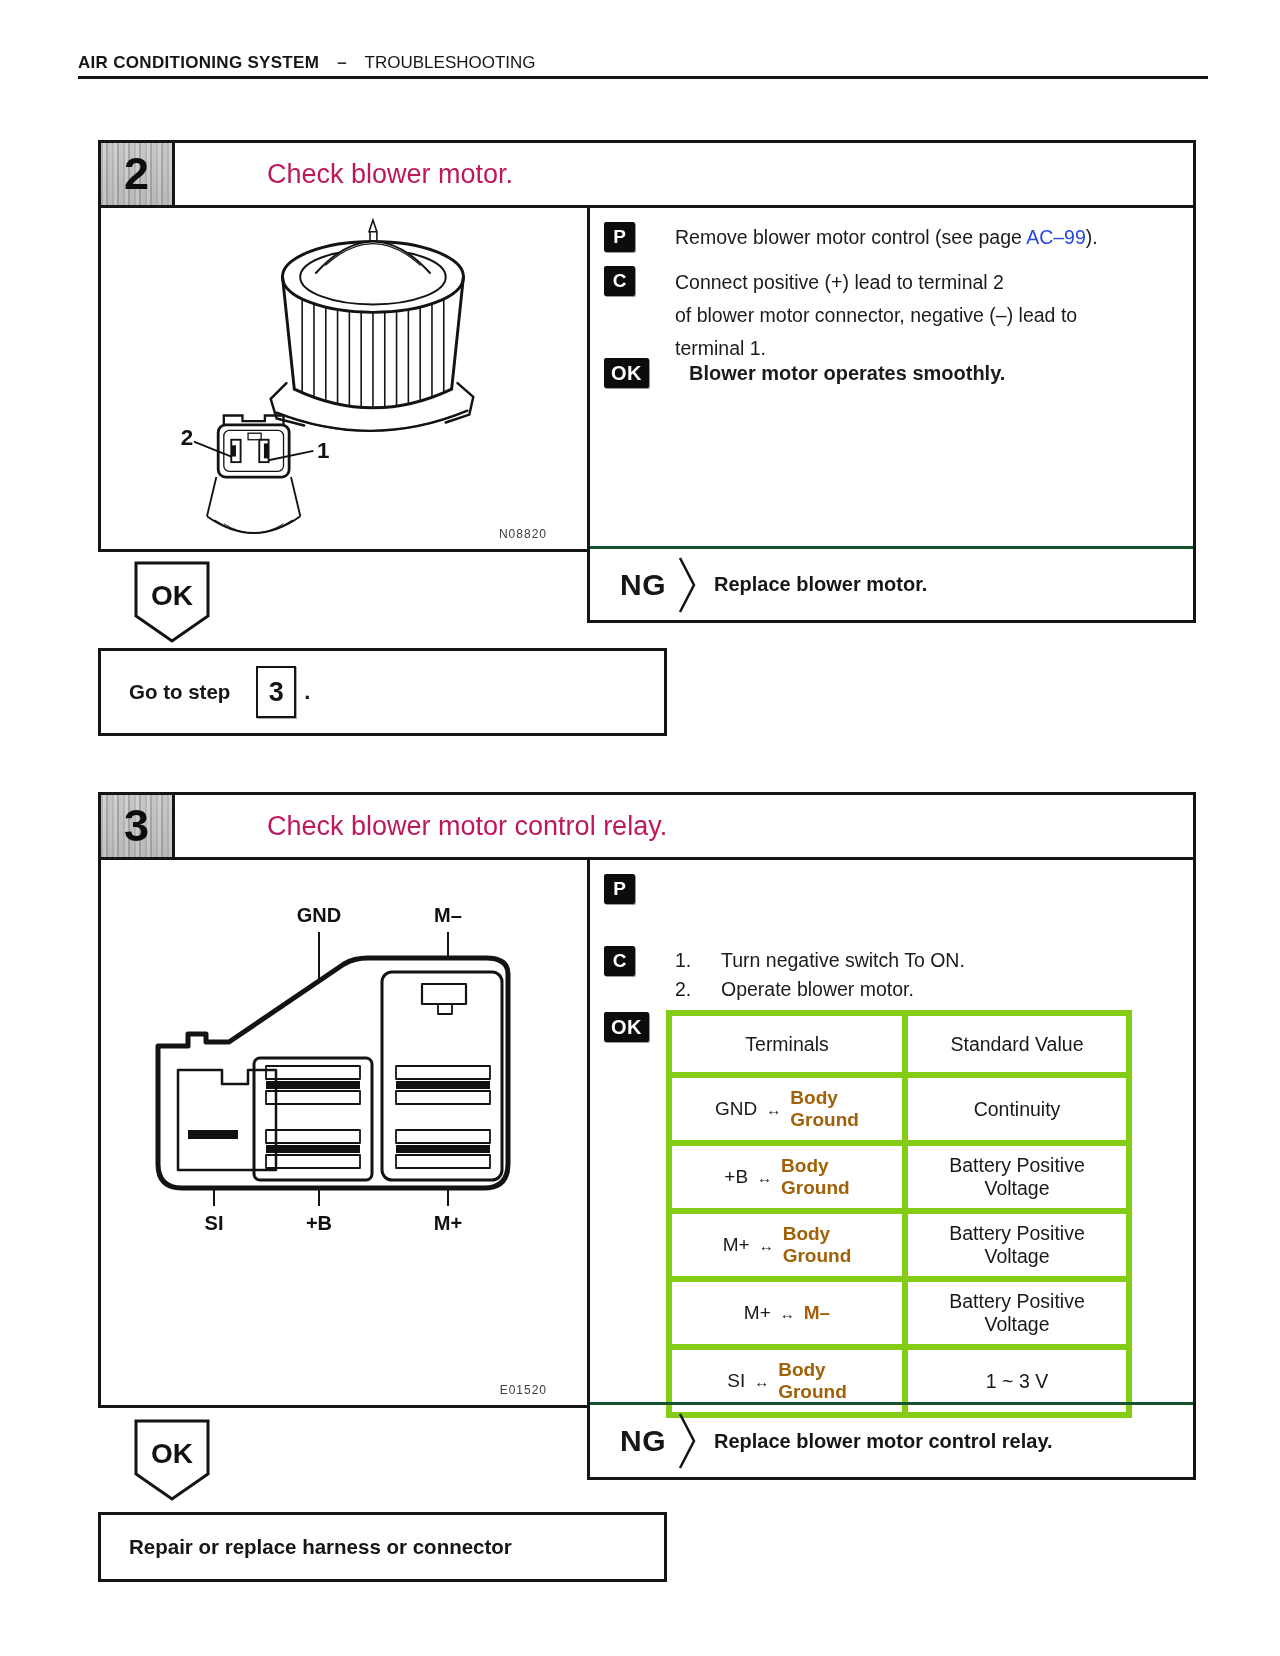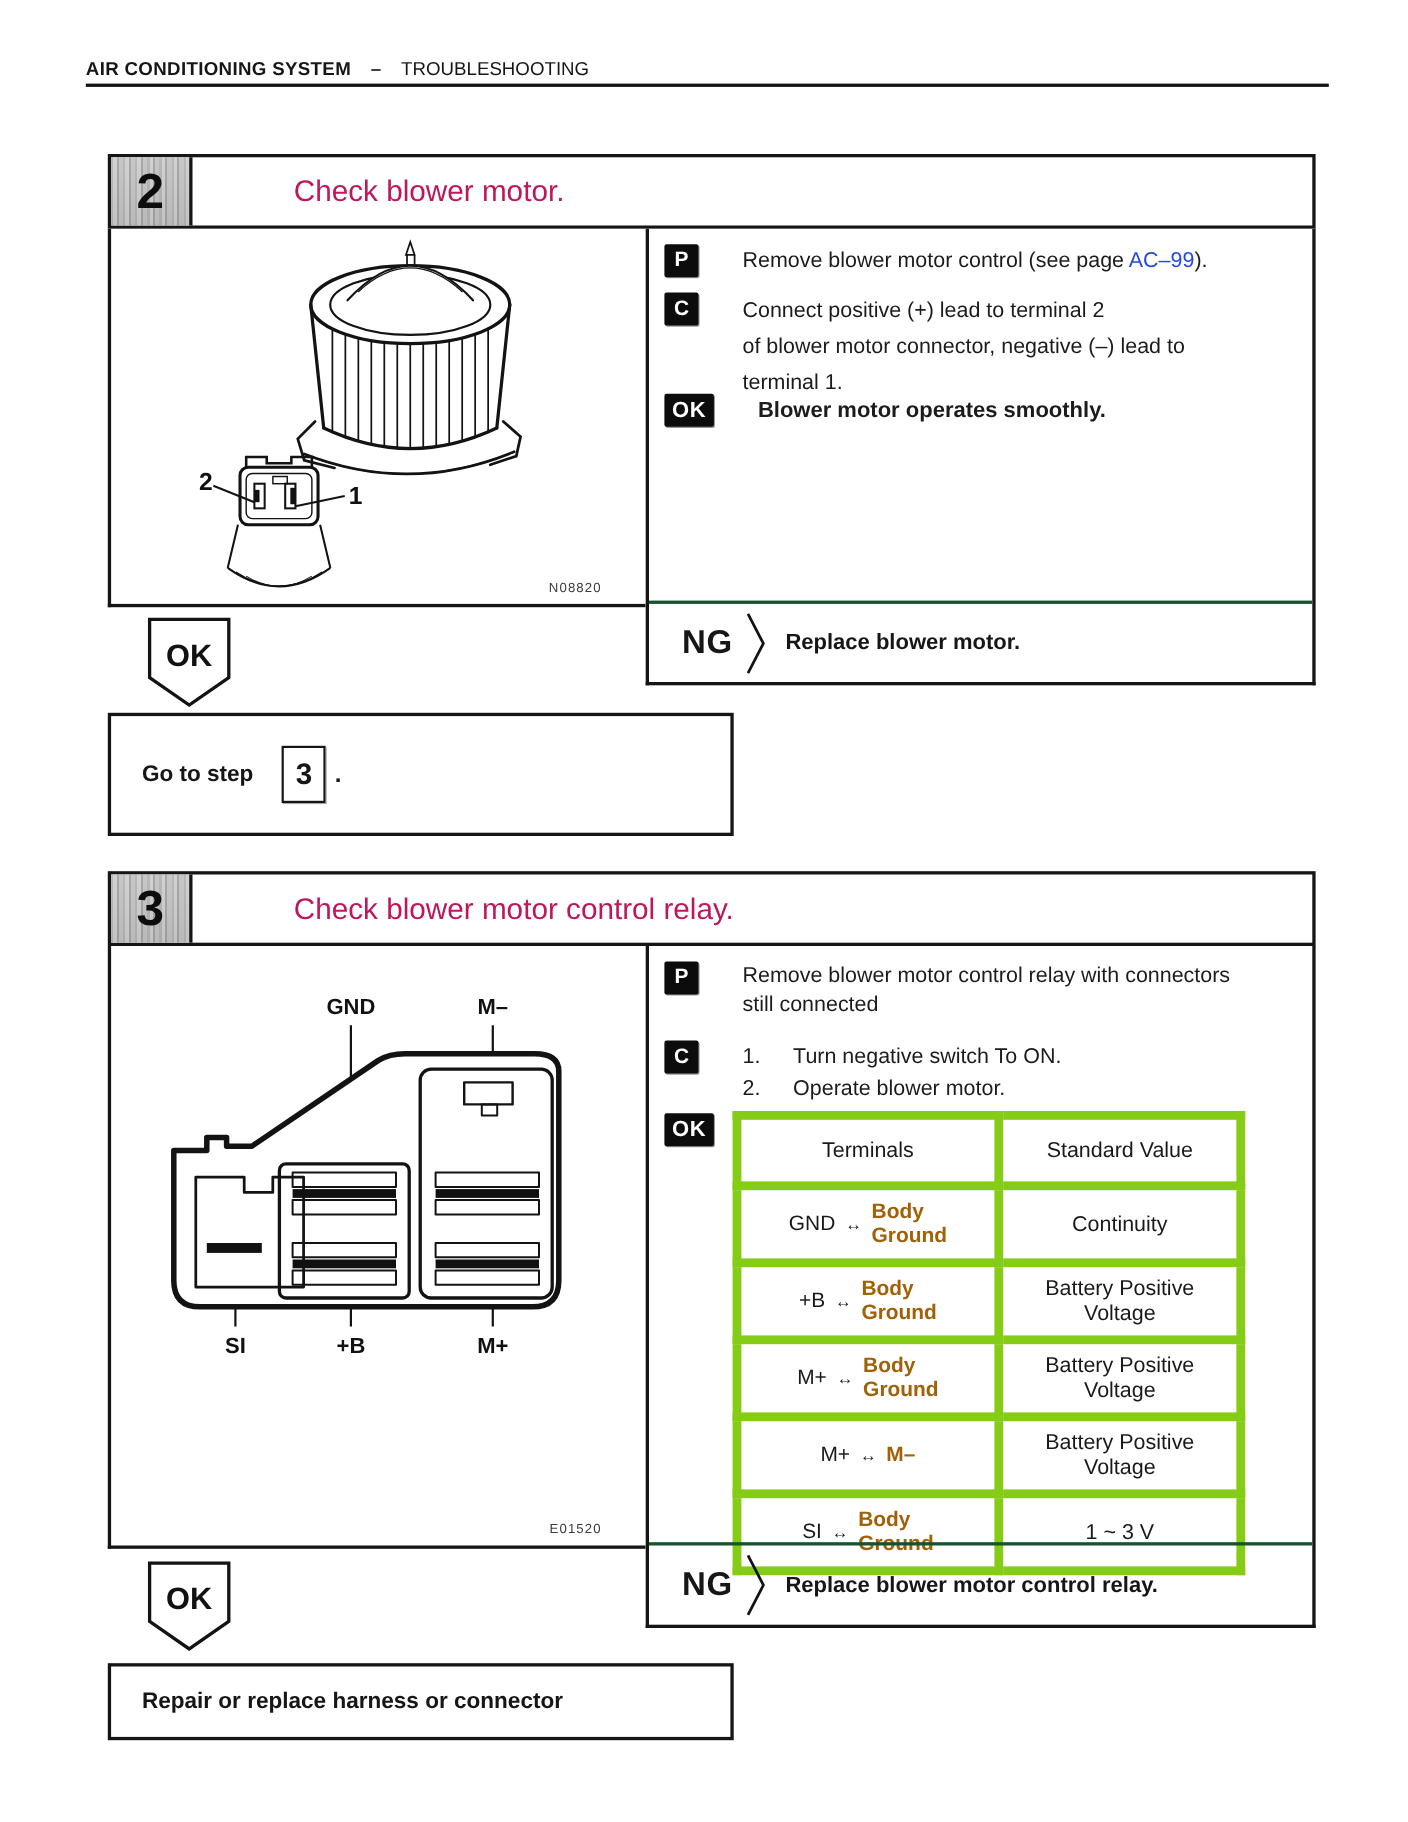--- a/index.html
+++ b/index.html
@@ -51,21 +51,21 @@
   .flowbox{position:absolute;left:98px;width:569px;border:3px solid #151515;box-sizing:border-box;
            display:flex;align-items:center;background:#fff;}
   .flowbox .fb-text{font-size:20.5px;font-weight:bold;margin-left:28px;}
   .step-chip{border:2.5px solid #151515;width:36px;height:48px;margin-left:26px;display:flex;
              align-items:center;justify-content:center;font-size:27px;font-weight:bold;
              box-shadow:1px 1px 0 #aaa;}
   .chip-dot{font-size:22px;font-weight:bold;margin-left:8px;}
   
   table.spec{position:absolute;left:76px;top:150px;width:466px;border-collapse:collapse;
              border:3px solid #222;table-layout:fixed;background:#fff;}
-  table.spec td{border:8px solid #84cc16;text-align:center;vertical-align:middle;
+  table.spec td{border:6px solid #84cc16;text-align:center;vertical-align:middle;
                 font-size:19.5px;color:#191919;}
   table.spec td.c1{width:228px;}
   table.spec tr.h td{height:54px;}
   table.spec tr.r td{height:60px;}
   .tcell{display:flex;align-items:center;justify-content:center;}
   .tcell .ta{font-size:19px;}
   .tcell .arr{font-size:15px;margin:0 9px;color:#222;}
   .tcell .tb span{display:block;text-align:left;font-size:19px;line-height:22px;font-weight:bold;color:#a16207;}
   .vcell div{line-height:23px;}
   
@@ -154,21 +154,21 @@
         </svg>
       <span class="ng-text">Replace blower motor.</span>
     </div>
   </div>
 
   <svg class="okflow" style="left:133px;top:560px;" viewBox="0 0 78 84">
     <polygon points="3,3 75,3 75,56 39,81 3,56" fill="#fff" stroke="#131313" stroke-width="3"></polygon>
     <text x="39" y="45" text-anchor="middle">OK</text>
   </svg>
 
-  <div class="flowbox" style="top:648px;height:112px;">
+  <div class="flowbox" style="top:648px;height:88px;">
     <span class="fb-text">Go to step</span>
     <span class="step-chip">3</span>
     <span class="chip-dot">.</span>
   </div>
 
   <div class="step-header" style="top:792px;">
     <div class="step-num">3</div>
     <div class="step-title">Check blower motor control relay.</div>
   </div>
 
@@ -206,24 +206,20 @@
       <text class="fig-lab" x="88" y="332" font-size="20" text-anchor="middle">SI</text>
       <text class="fig-lab" x="193" y="332" font-size="20" text-anchor="middle">+B</text>
       <text class="fig-lab" x="322" y="332" font-size="20" text-anchor="middle">M+</text>
     </svg>
     <div class="figcode">E01520</div>
   </div>
 
   <div class="panel p-right" style="left:587px;top:860px;width:609px;height:620px;">
     <div class="irow" style="top:14px;">
       <span class="badge sq">P</span>
-      <div class="itext lh26">
-        <div>Remove blower motor control relay with connectors</div>
-        <div>still connected</div>
-      </div>
     </div>
     <div class="irow" style="top:86px;">
       <span class="badge sq">C</span>
       <div class="itext">
         <div class="li"><span class="num">1.</span><span>Turn negative switch To ON.</span></div>
         <div class="li"><span class="num">2.</span><span>Operate blower motor.</span></div>
       </div>
     </div>
     <div class="irow" style="top:152px;">
       <span class="badge okb">OK</span>

